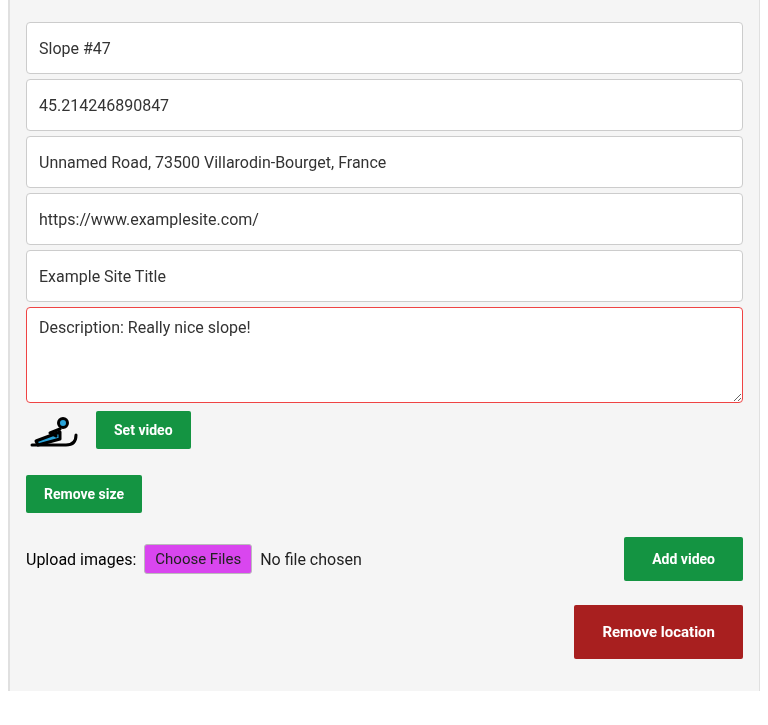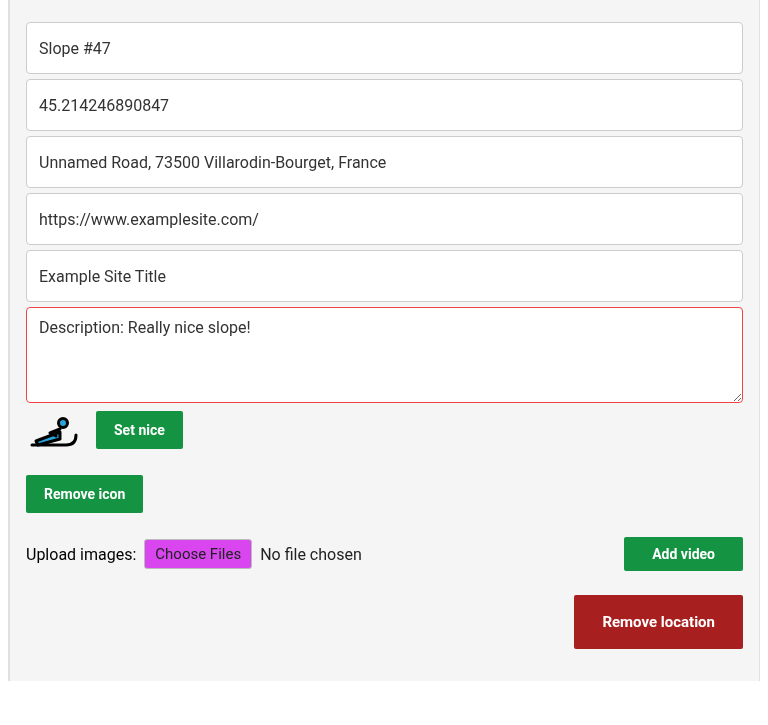--- a/index.html
+++ b/index.html
@@ -119,21 +119,21 @@
     background: #d946ef;
     color: #222;
     font-size: 15px;
     padding: 4px 10px;
     height: 30px;
     border-radius: 3px;
     cursor: pointer;
     font-family: inherit;
   }
   .file-status { font-size: 16px; color: #222; }
-  .row-upload .btn-green { margin-left: auto; height: 34px; padding: 0 28px; }
+  .row-upload .btn-green { margin-left: auto; height: 44px; padding: 0 28px; }
   .row-bottom {
     display: flex;
     justify-content: flex-end;
     margin-top: 24px;
   }
   .row-bottom .btn-red { height: 54px; padding: 0 28px; font-size: 15px; }
 </style>
 </head>
 <body>
 
@@ -157,26 +157,26 @@
       <div class="icon-box">
         <svg width="56" height="40" viewBox="0 0 56 40">
           <g stroke="#000" stroke-width="3" stroke-linejoin="round" stroke-linecap="round">
             <path d="M6 34 L40 34 Q50 34 50 24" fill="none"></path>
             <path d="M10 30 L34 21 L34 28 L12 34 Z" fill="#29a3d9"></path>
             <circle cx="37" cy="12" r="4.5" fill="#29a3d9"></circle>
             <path d="M34 18 L24 22 L30 25" fill="none"></path>
           </g>
         </svg>
       </div>
-      <button class="btn btn-green">Set nice</button>
+      <button class="btn btn-green">Set video</button>
     </div>
 
 
     <div class="row-remove">
-      <button class="btn btn-green">Remove icon</button>
+      <button class="btn btn-green">Remove size</button>
     </div>
 
     <div class="row-upload">
       <span class="upload-label">Upload images:</span>
       <button class="file-btn">Choose Files</button>
       <span class="file-status">No file chosen</span>
       <button class="btn btn-green">Add video</button>
     </div>
 
     <div class="row-bottom">

